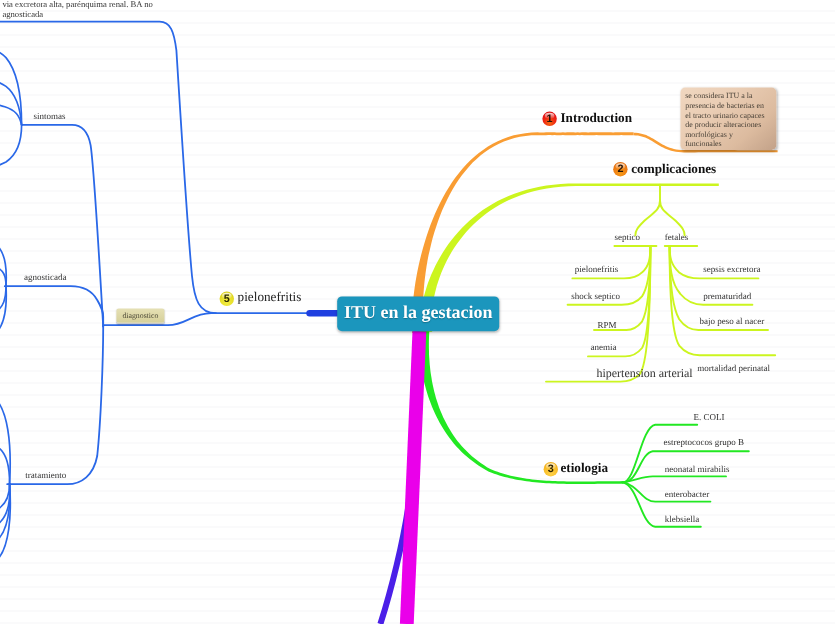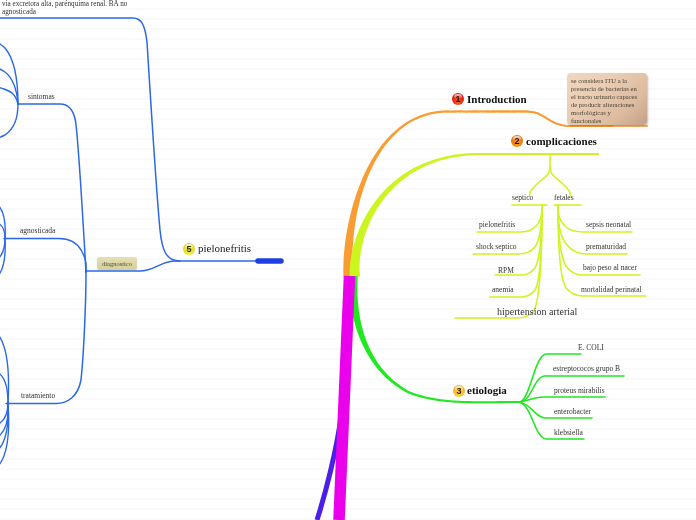--- a/index.html
+++ b/index.html
@@ -133,20 +133,23 @@
       <path d="M8,403 C8,414 5,421 -3,425 C-9,428 -17,429 -25,430"></path>
       <path d="M8,403 C9,419 6,431 -2,437 C-9,441 -17,443 -25,444"></path>
       <path d="M8,403 C9,425 6,442 -2,450 C-9,456 -17,458 -25,459"></path>
       <path d="M8,403 C10,432 7,455 -1,465 C-9,472 -17,474 -25,475"></path>
     </g>
 
   </svg>
 
   <div class="lbl" style="left:2px;top:1px;font-size:7.2px;line-height:7.8px;width:136px;white-space:normal;color:#333;">via excretora alta, parénquima renal. BA no  agnosticada</div>
 
+  <div id="central">
+    <span>ITU en la gestacion</span>
+  </div>
 
   <div id="note">
     <p>se considera ITU a la presencia de bacterias en el tracto urinario capaces de producir alteraciones morfológicas y funcionales</p>
   </div>
 
   <div id="tag">
     <span>diagnostico</span>
   </div>
 
   <div class="badge" style="left:452px;top:93px;background:radial-gradient(circle at 50% 78%,#f86a10 0%,#ef2a12 40%,#e81414 65%,#d00b0b 100%);">
@@ -175,24 +178,24 @@
 
   <div class="lbl" style="left:512px;top:193px;font-size:7.5px;color:#333;">septico</div>
   <div class="lbl" style="left:554px;top:193px;font-size:7.5px;color:#333;">fetales</div>
 
   <div class="lbl" style="left:479px;top:220px;font-size:7.5px;color:#333;">pielonefritis</div>
   <div class="lbl" style="left:476px;top:242px;font-size:7.5px;color:#333;">shock septico</div>
   <div class="lbl" style="left:498px;top:266px;font-size:7.5px;color:#333;">RPM</div>
   <div class="lbl" style="left:492px;top:285px;font-size:7.5px;color:#333;">anemia</div>
   <div class="lbl" style="left:457px;top:306px;font-size:10px;color:#333;margin-left:40px;">hipertension arterial</div>
 
-  <div class="lbl" style="left:586px;top:220px;font-size:7.5px;color:#333;">sepsis neonatal</div>
+  <div class="lbl" style="left:586px;top:220px;font-size:7.5px;color:#333;">sepsis excretora</div>
   <div class="lbl" style="left:586px;top:242px;font-size:7.5px;color:#333;">prematuridad</div>
   <div class="lbl" style="left:583px;top:263px;font-size:7.5px;color:#333;">bajo peso al nacer</div>
-  <div class="lbl" style="left:581px;top:285px;font-size:7.5px;color:#333;">mortalidad perinatal</div>
+  <div class="lbl" style="left:581px;top:302px;font-size:7.5px;color:#333;">mortalidad perinatal</div>
 
   <div class="lbl" style="left:554px;top:343px;font-size:7.5px;color:#333;padding-left:24px;">E. COLI</div>
   <div class="lbl" style="left:553px;top:364px;font-size:7.5px;color:#333;">estreptococos grupo B</div>
-  <div class="lbl" style="left:554px;top:386px;font-size:7.5px;color:#333;">proteus mirabilis</div>
+  <div class="lbl" style="left:554px;top:386px;font-size:7.5px;color:#333;">neonatal mirabilis</div>
   <div class="lbl" style="left:554px;top:407px;font-size:7.5px;color:#333;">enterobacter</div>
   <div class="lbl" style="left:554px;top:428px;font-size:7.5px;color:#333;">klebsiella</div>
 
 </div>
 
 </body></html>

